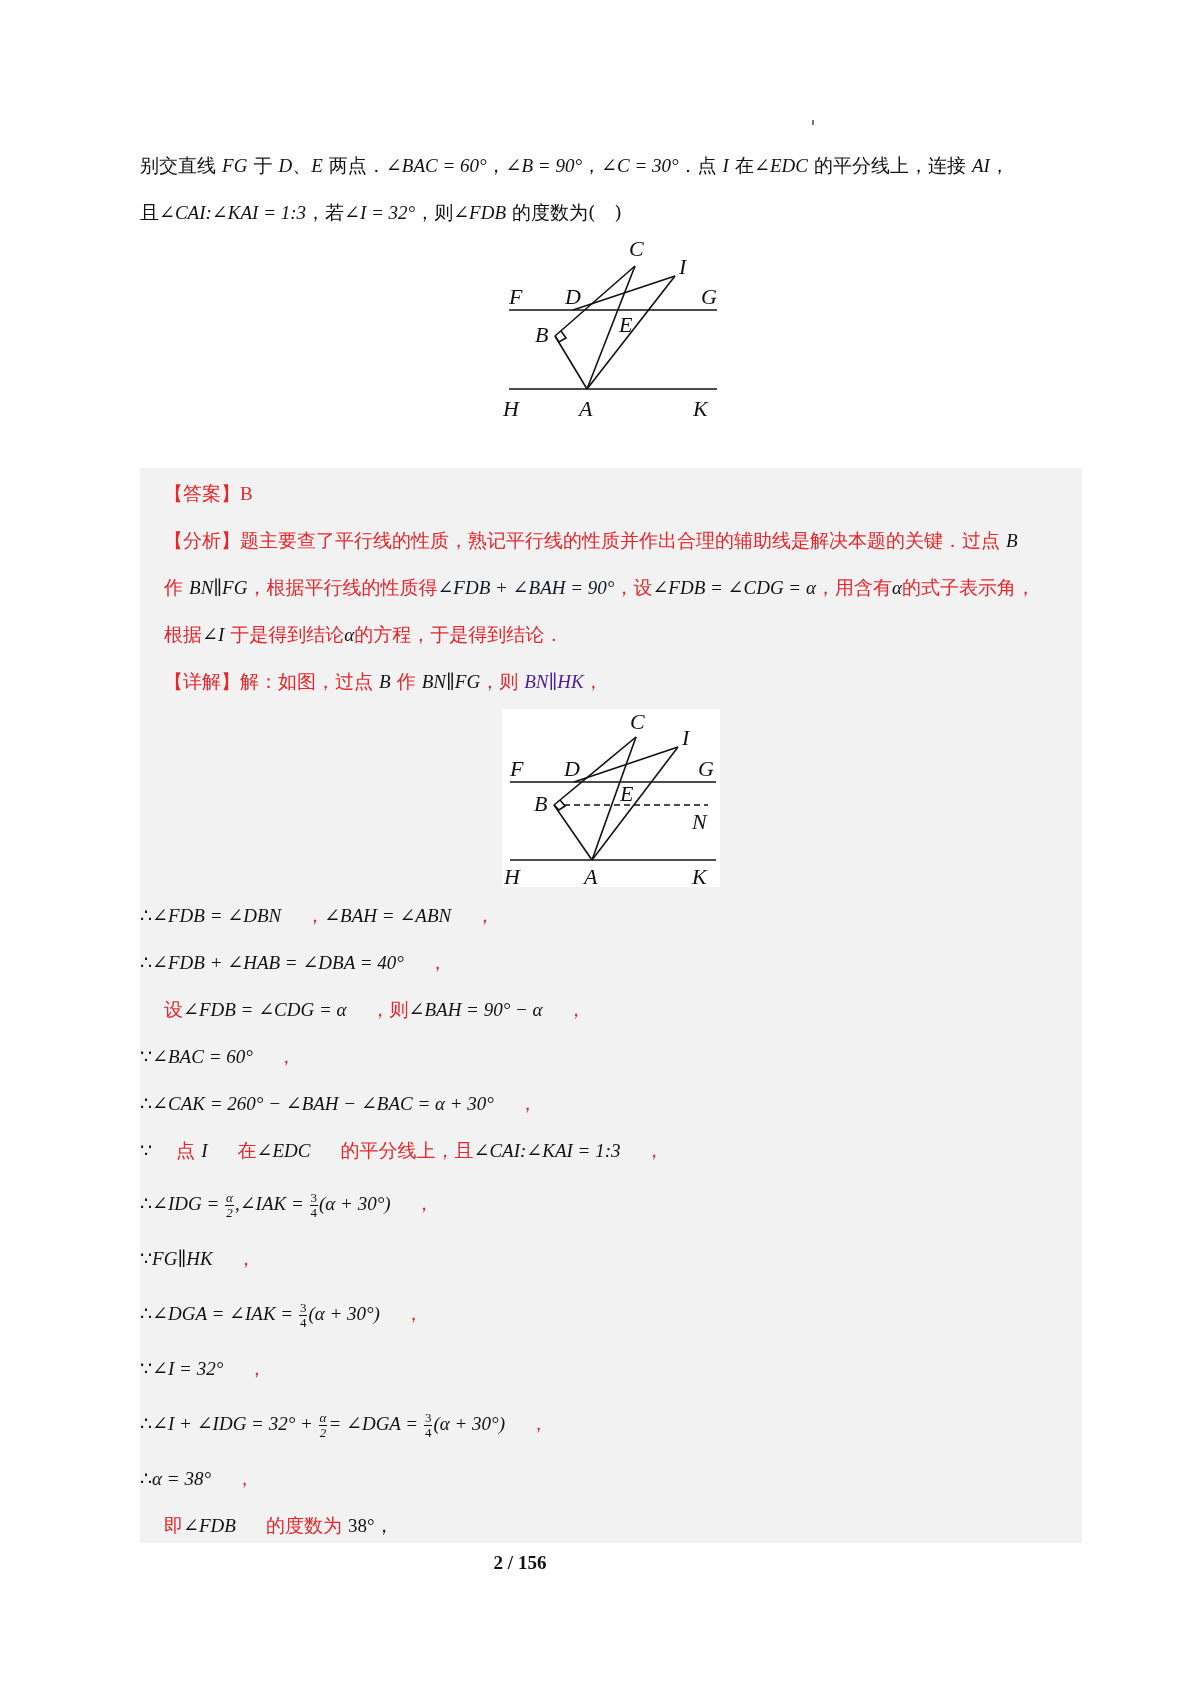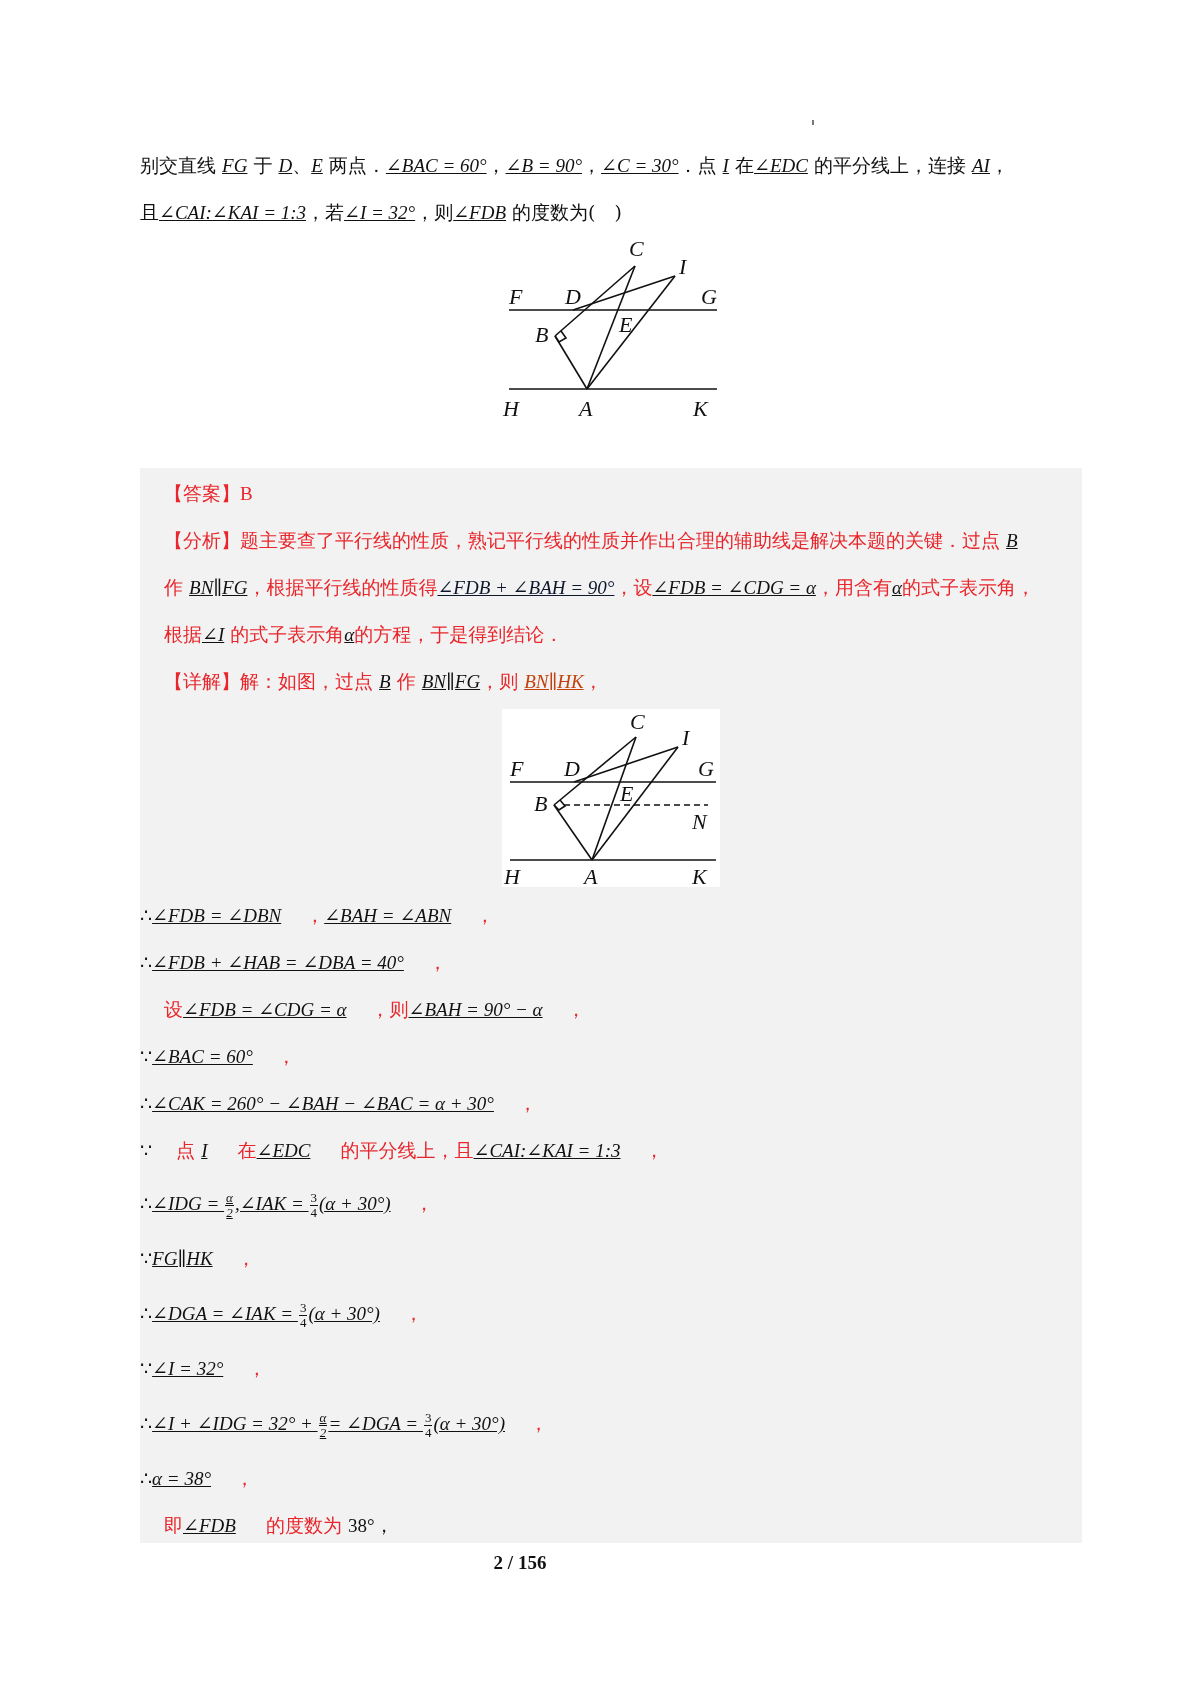--- a/index.html
+++ b/index.html
@@ -1,19 +1,19 @@
 <!DOCTYPE html>
 <html><head>
 <meta charset="utf-8">
 <style>
   html,body{margin:0;padding:0;background:#fff;}
   body{width:1190px;height:1683px;position:relative;overflow:hidden;
        font-family:"DejaVu Serif","Liberation Serif",serif;color:#111;}
   .line{position:absolute;left:140px;font-size:19px;line-height:26px;white-space:nowrap;}
-  .m{font-family:"Liberation Serif","DejaVu Serif",serif;font-style:italic;text-decoration:underline;}
+  .m{font-family:"Liberation Serif","DejaVu Serif",serif;font-style:italic;}
   .n{font-family:"Liberation Serif","DejaVu Serif",serif;font-style:normal;}
   .red{color:#e8262b;margin-left:24px;}
   .gray{position:absolute;left:140px;top:468px;width:942px;height:1075px;background:#f2f2f2;}
   .frac{display:inline-block;vertical-align:middle;text-align:center;font-size:13px;line-height:14px;margin:0 1px;}
   .frac span{display:block;}
   .frac .num{border-bottom:1px solid #111;padding:0 1px;}
   .opt{position:absolute;top:459px;font-size:19px;line-height:26px;font-family:"Liberation Serif",serif;margin-top:32px;}
   .fig{position:absolute;}
   .fig svg text{font-family:"Liberation Serif",serif;font-style:italic;font-size:22px;fill:#111;}
   .pageno{position:absolute;top:1552px;left:0;width:1040px;text-align:center;font-family:"Liberation Serif",serif;font-weight:bold;font-size:19px;}
@@ -76,25 +76,25 @@
 
 <div class="line red" style="top:527px">
   <span>【分析】</span><span>题主要查了平行线的性质，熟记平行线的性质并作出合理的辅助线是解决本题的关键．过点 </span><span class="m" style="color:#111">B</span>
 </div>
 
 <div class="line red" style="top:574px">
   <span>作 </span><span class="m" style="color:#111">BN∥FG</span><span>，根据平行线的性质得</span><span class="m" style="color:#0f172a">∠FDB + ∠BAH = 90°</span><span>，设</span><span class="m" style="color:#111">∠FDB = ∠CDG = α</span><span>，用含有</span><span class="m" style="color:#111">α</span><span>的式子表示角，</span>
 </div>
 
 <div class="line red" style="top:621px">
-  <span>根据</span><span class="m" style="color:#111">∠I</span><span> 的式子表示角</span><span class="m" style="color:#111">α</span><span>的方程，于是得到结论．</span>
+  <span>根据</span><span class="m" style="color:#111">∠I</span><span> 于是得到结论</span><span class="m" style="color:#111">α</span><span>的方程，于是得到结论．</span>
 </div>
 
 <div class="line red" style="top:668px">
-  <span>【详解】</span><span>解：如图，过点 </span><span class="m" style="color:#111">B</span><span> 作 </span><span class="m" style="color:#111">BN∥FG</span><span>，则 </span><span class="m" style="color:#c2410c">BN∥HK</span><span>，</span>
+  <span>【详解】</span><span>解：如图，过点 </span><span class="m" style="color:#111">B</span><span> 作 </span><span class="m" style="color:#111">BN∥FG</span><span>，则 </span><span class="m" style="color:#4c1d95">BN∥HK</span><span>，</span>
 </div>
 
 <div class="fig" style="left:502px;top:709px;width:218px;height:178px;background:#fff;">
   <svg width="218" height="178" viewBox="0 0 218 178">
     <g stroke="#111" stroke-width="1.6" fill="none">
       <line x1="8" y1="73" x2="214" y2="73"></line>
       <line x1="8" y1="151" x2="214" y2="151"></line>
       <line x1="52" y1="96" x2="134" y2="28"></line>
       <line x1="52" y1="96" x2="90" y2="151"></line>
       <line x1="134" y1="28" x2="90" y2="151"></line>

